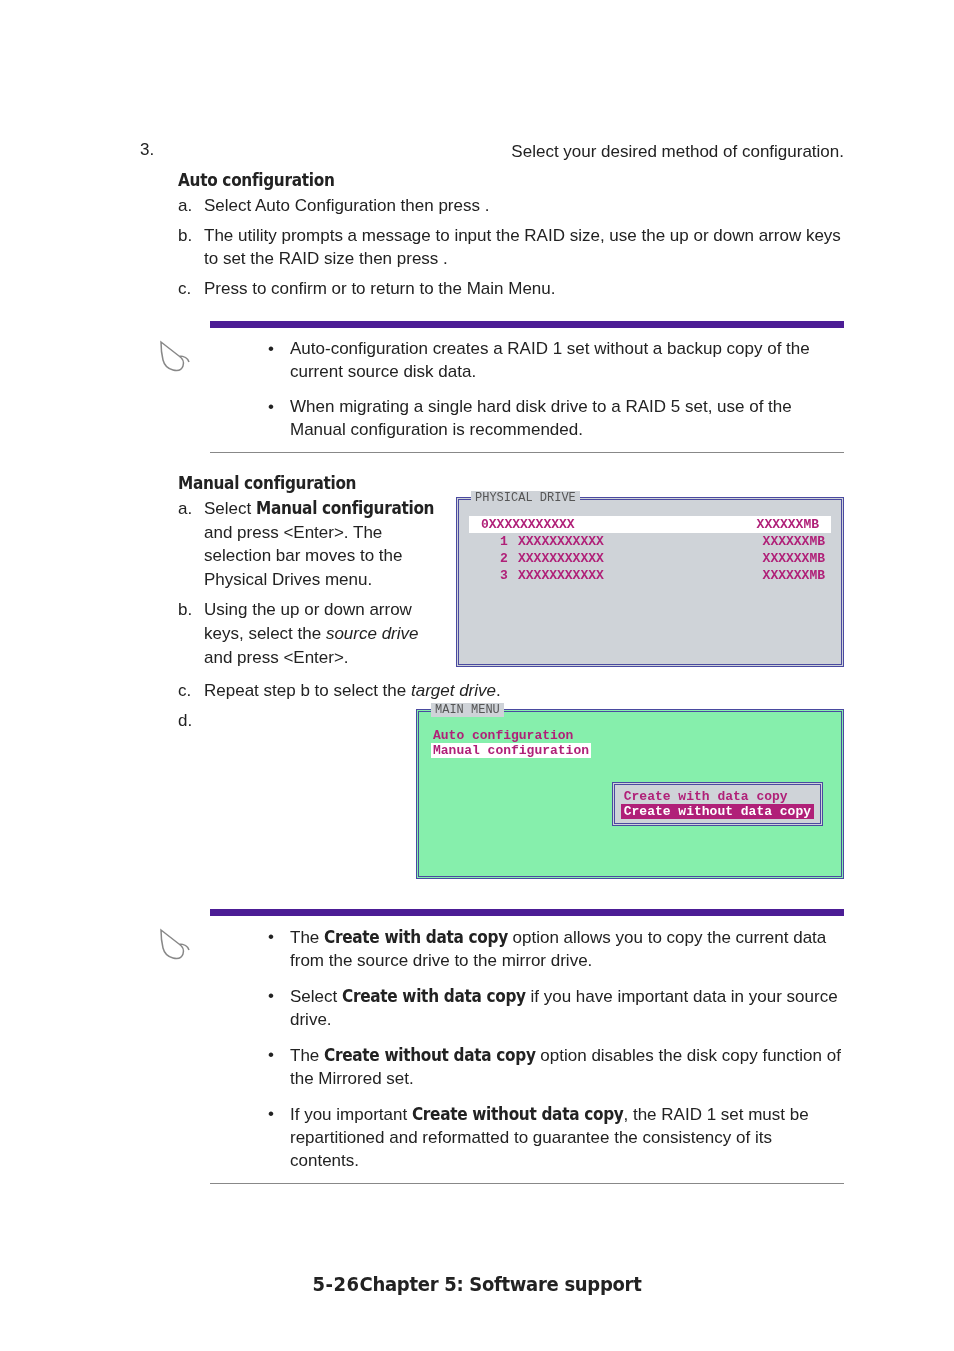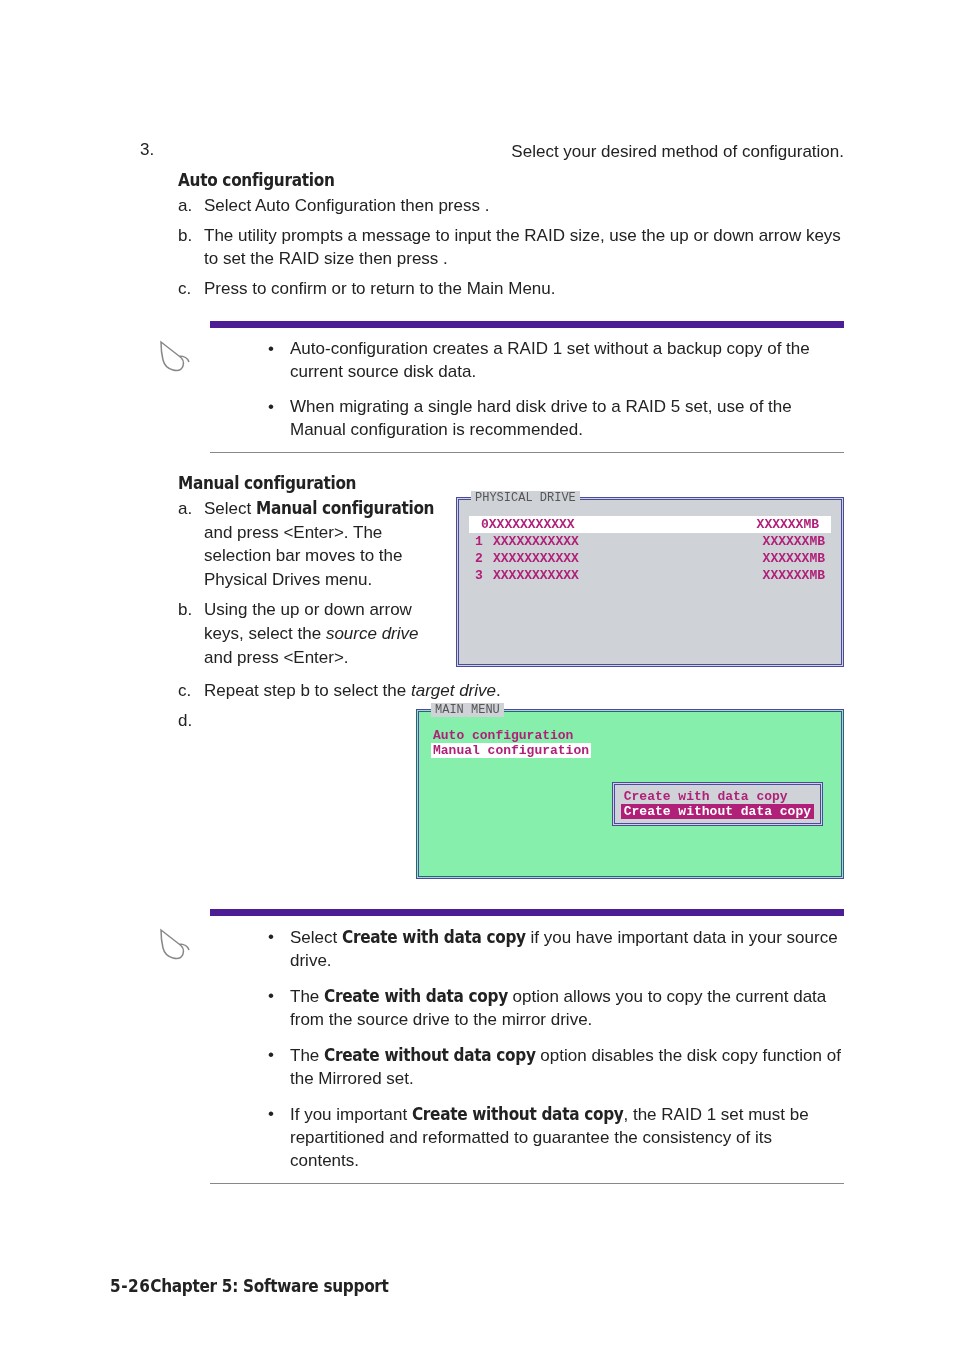--- a/index.html
+++ b/index.html
@@ -117,20 +117,21 @@
     background: #cfd3d8;
     padding: 0 4px;
     font-size: 12px;
     color: #555;
     font-weight: normal;
   }
   .phys-row {
     display: flex;
     justify-content: space-between;
     padding: 1px 6px;
+    margin-left: 25px;
   }
   .phys-row .n { width: 18px; display:inline-block;}
   .sel-row {
     background: #fff;
     color: #b02078;
     display: flex;
     justify-content: space-between;
     padding: 1px 12px;
   }
   .bios-box2 {
@@ -156,23 +157,23 @@
     padding: 4px 6px;
   }
   .submenu-box .sm-line { color: #b02078; white-space: pre; padding: 0 3px;}
   .submenu-box .sm-line.sel { background: #b02078; color: #fff; }
   .footer {
     position: absolute;
     bottom: 55px;
     left: 110px;
     right: 110px;
     display: flex;
-    justify-content: flex-start;
+    justify-content: center;
     font-weight: bold;
-    font-size: 17px;
+    font-size: 20px;
   }
   .footer .pg {
     letter-spacing: 0.5px;
   }
   svg.hand { stroke: #888; fill: none; stroke-width: 1.5; }
   .lh { line-height: 1.4; }
 </style>
 </head>
 <body>
 
@@ -277,22 +278,22 @@
     </div>
   </div>
 
   <div class="note-block" style="margin-top:30px;">
     <span class="icon">
       <svg class="hand" viewBox="0 0 42 42">
           <path d="M6 6 L24 20 Q30 24 28 30 Q26 36 18 34 Q10 32 8 24 Q6 16 6 6 Z M24 20 Q32 20 34 26"></path>
         </svg>
     </span>
     <ul id="note2-list">
+        <li><span>The </span><span class="bold mono-tight">Create with data copy</span><span> option allows you to copy the current data from the source drive to the mirror drive.</span></li>
         <li><span>Select </span><span class="bold mono-tight">Create with data copy</span><span> if you have important data in your source drive.</span></li>
-        <li><span>The </span><span class="bold mono-tight">Create with data copy</span><span> option allows you to copy the current data from the source drive to the mirror drive.</span></li>
         <li><span>The </span><span class="bold mono-tight">Create without data copy</span><span> option disables the disk copy function of the Mirrored set.</span></li>
         <li><span>If you important </span><span class="bold mono-tight">Create without data copy</span><span>, the RAID 1 set must be repartitioned and reformatted to guarantee the consistency of its contents.</span></li>
       </ul>
   </div>
 
   <div class="footer">
     <span class="pg mono-tight">5-26</span>
     <span class="mono-tight">Chapter 5: Software support</span>
   </div>
 

